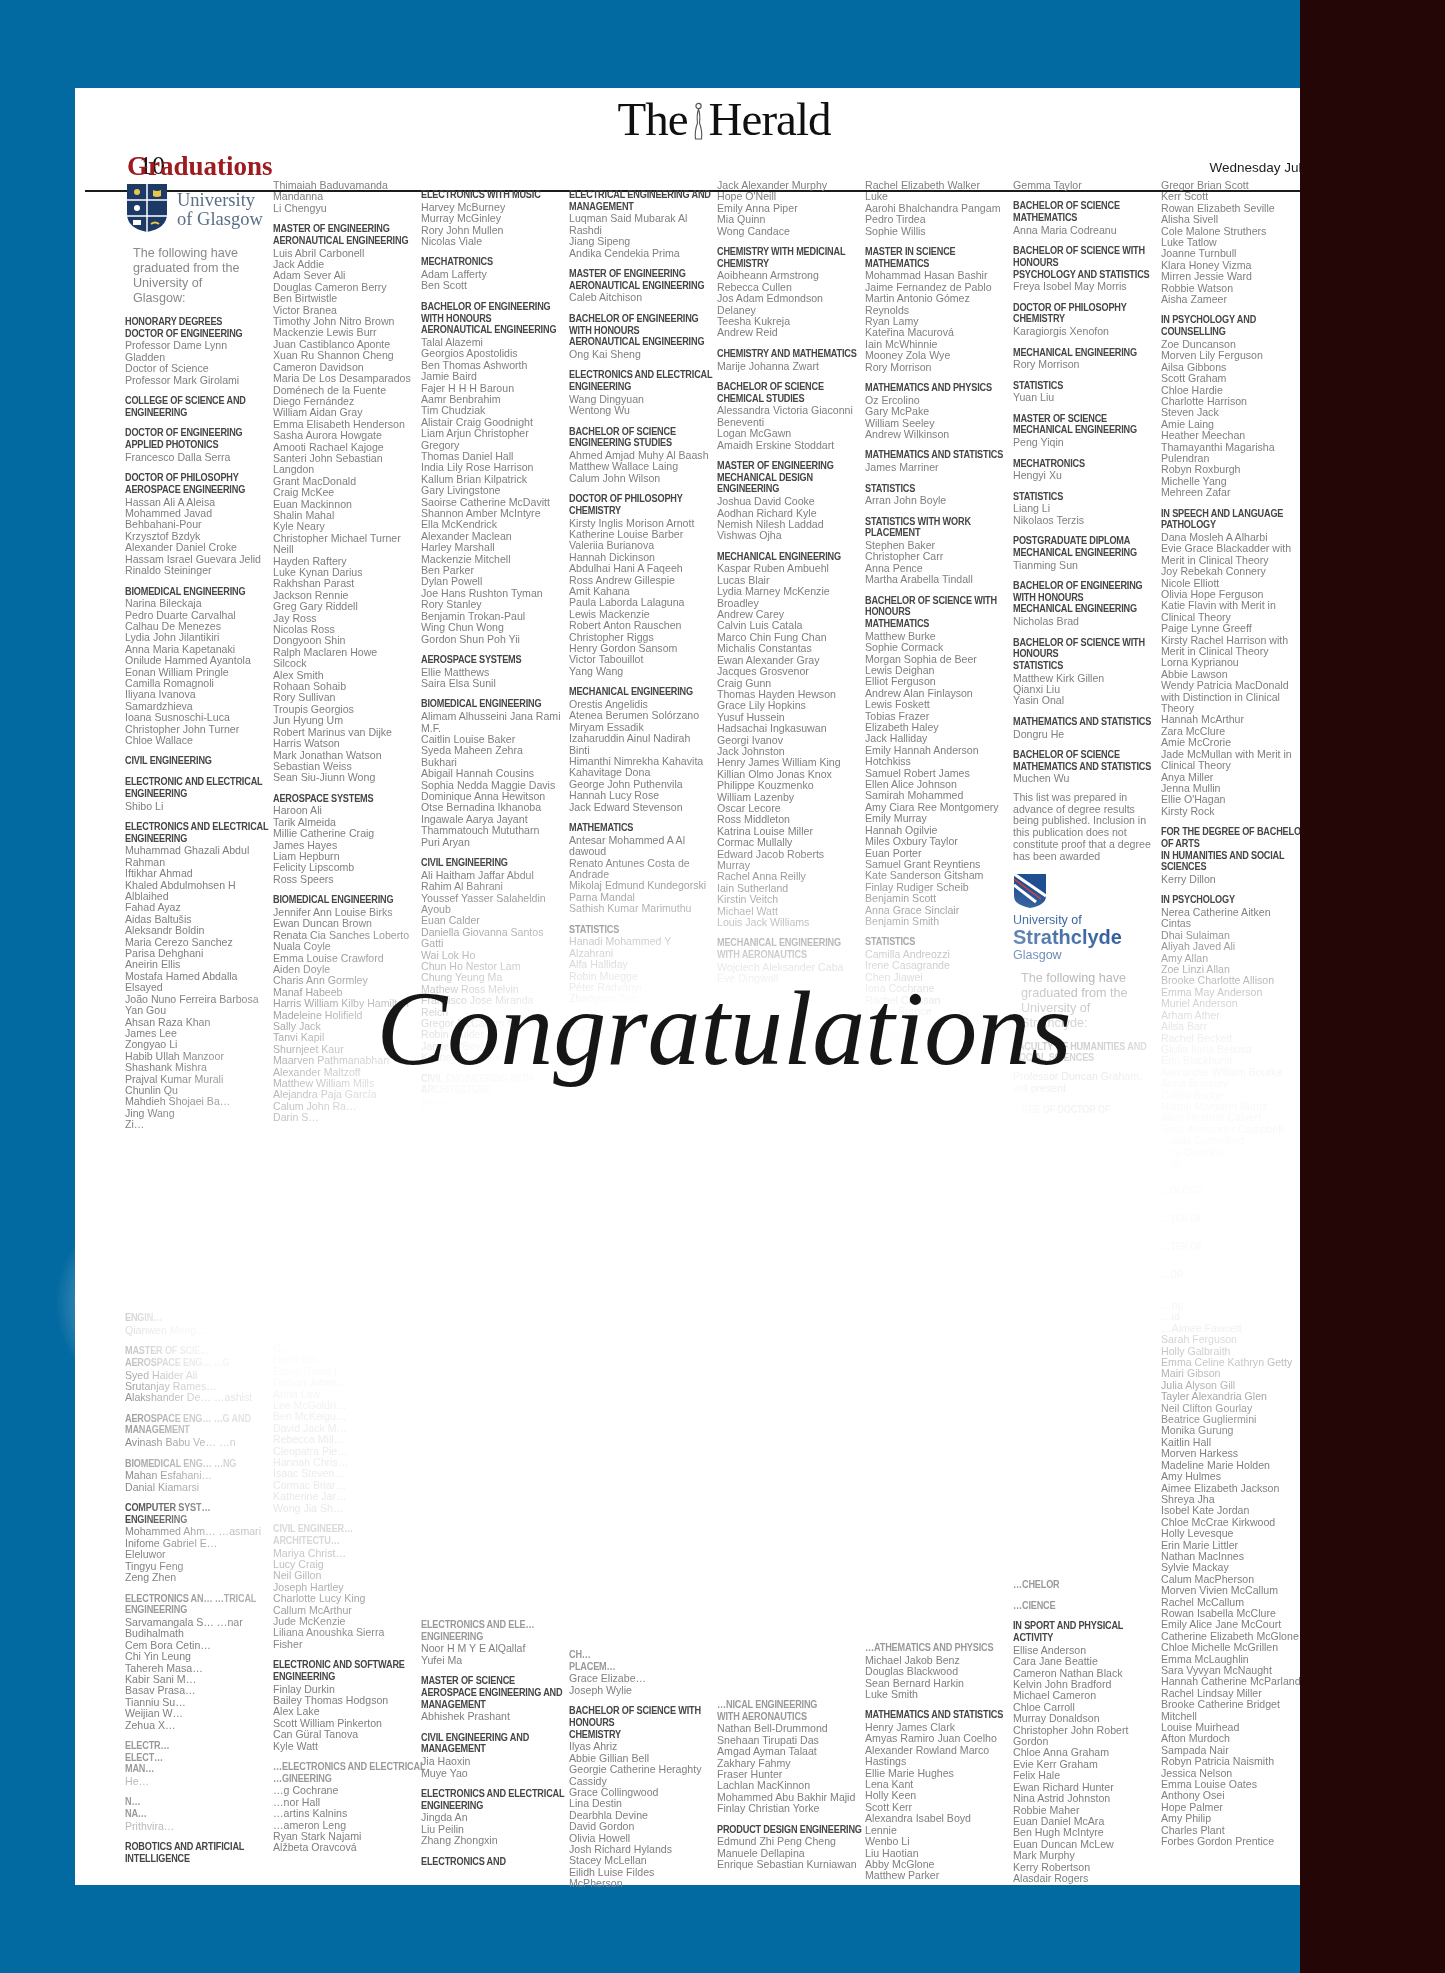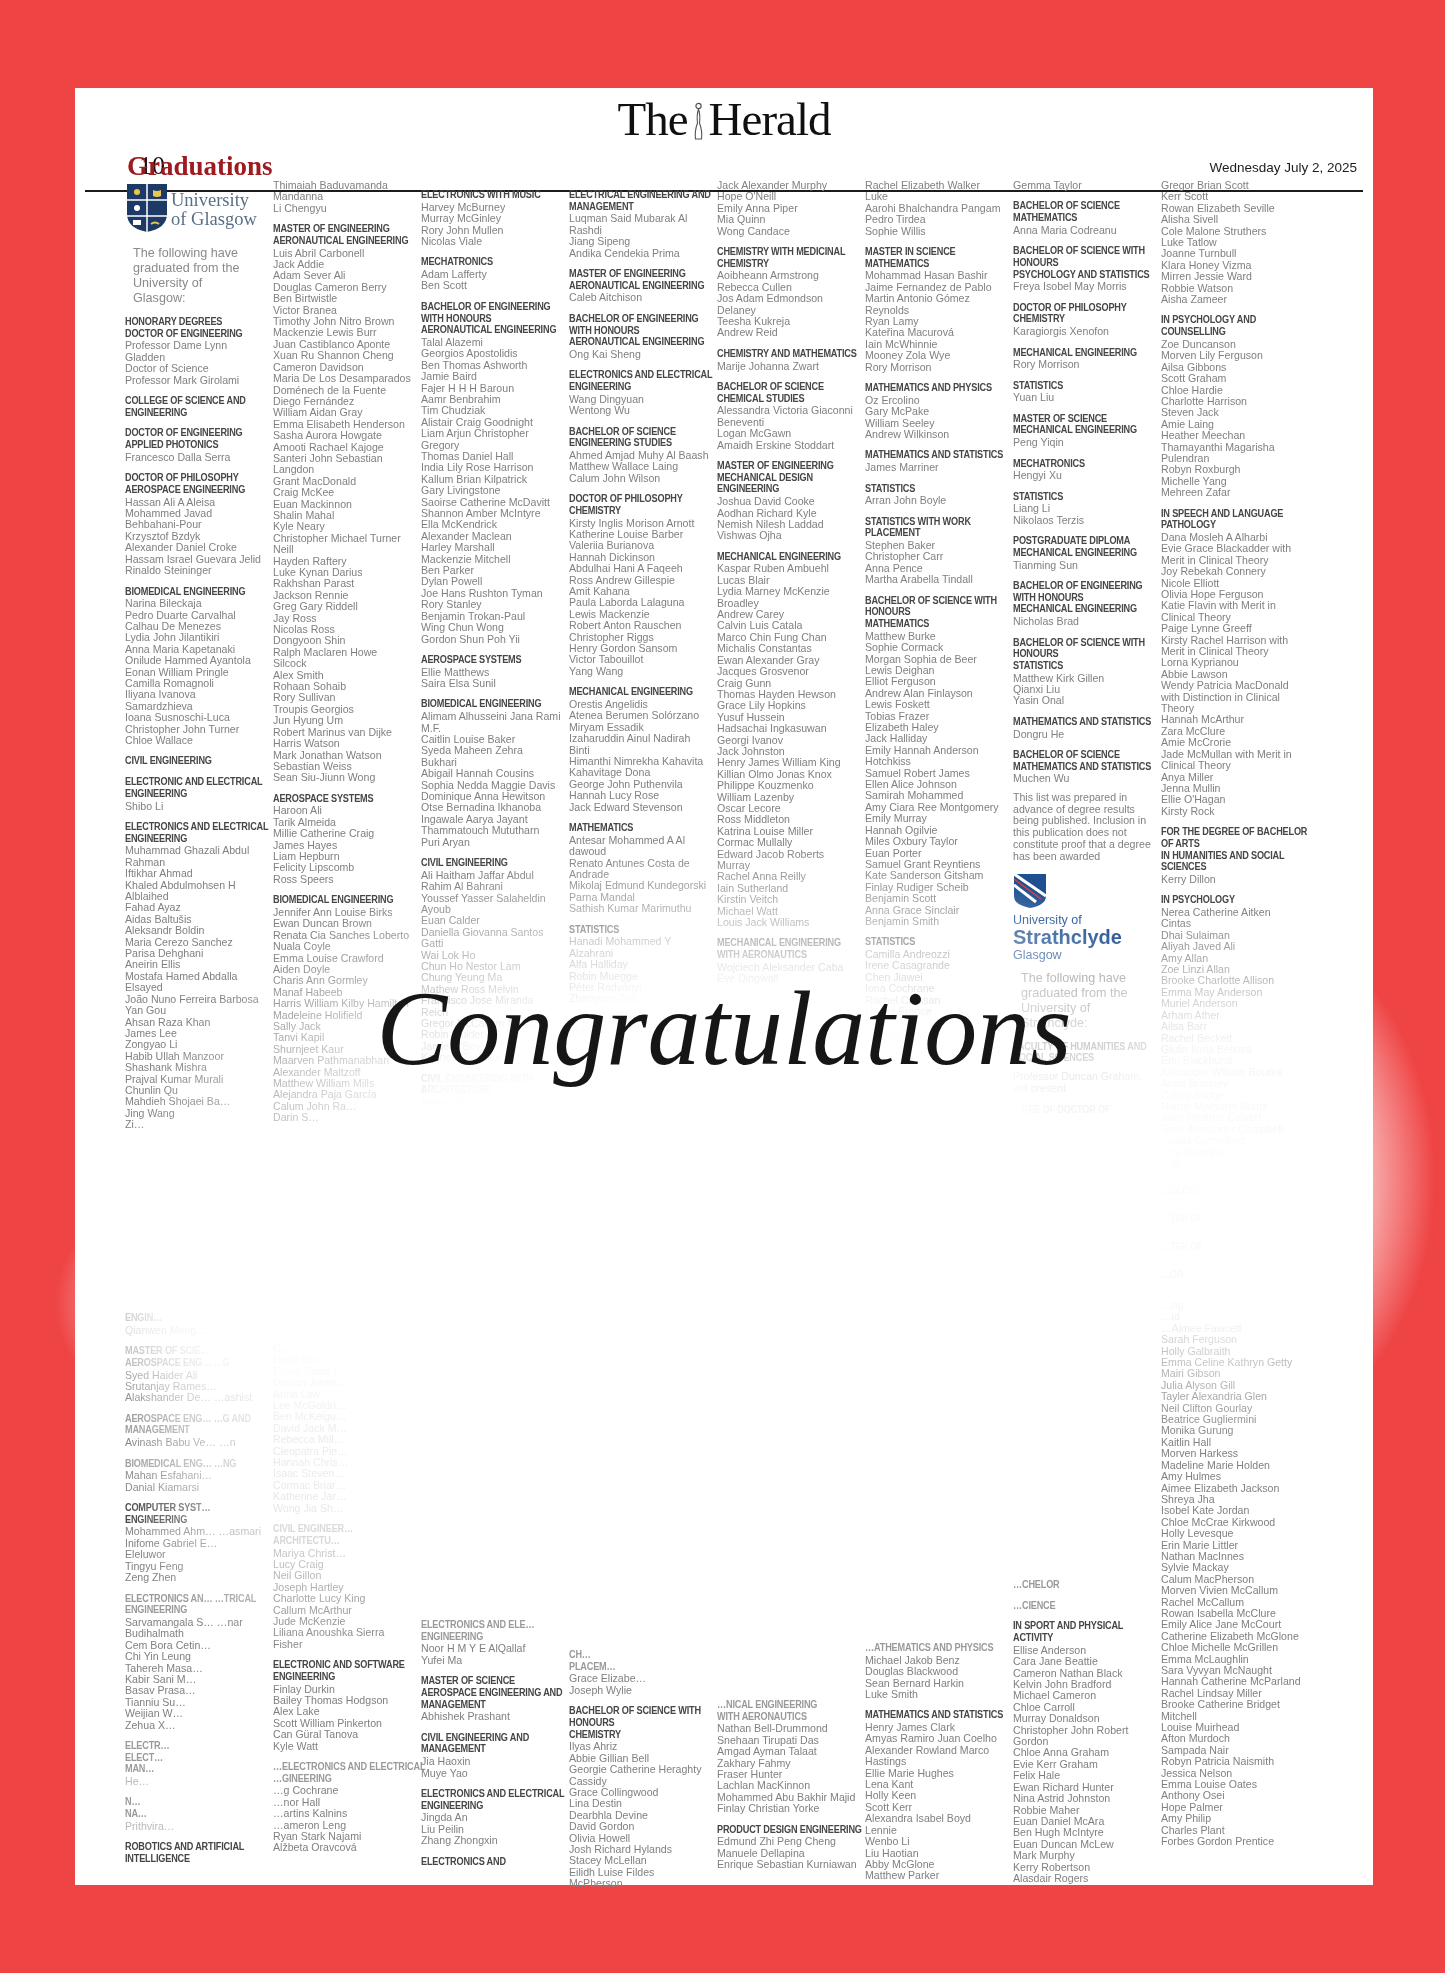--- a/index.html
+++ b/index.html
@@ -1,16 +1,16 @@
 <!DOCTYPE html>
 <html><head>
 <meta charset="utf-8">
 <style>
   html,body{margin:0;padding:0;background:#240607;}
-  .stage{position:relative;width:1445px;height:1973px;background:#ef4444;overflow:hidden;font-family:"Liberation Sans",sans-serif;}
+  .stage{position:relative;width:1300px;height:1973px;background:#0369a1;overflow:hidden;font-family:"Liberation Sans",sans-serif;}
   .paper{position:absolute;left:75px;top:88px;width:1298px;height:1797px;background:#ffffff;}
   
   .masthead{position:absolute;top:4px;left:0;right:0;text-align:center;font-family:"Liberation Serif",serif;font-size:47px;color:#101010;letter-spacing:-1px;}
   .masthead .statue{display:inline-block;vertical-align:-6px;margin:0 4px;}
   .meta-row{position:absolute;top:63px;left:16px;right:16px;height:30px;}
   .page-num{position:absolute;left:0;top:0;font-family:"Liberation Serif",serif;font-size:26px;color:#111;margin-left:48px;}
   .section-name{position:absolute;left:36px;top:0;font-family:"Liberation Serif",serif;font-weight:bold;font-size:27px;color:#9e1c20;}
   .tagline{position:absolute;left:0;right:0;top:7px;text-align:center;font-family:"Liberation Serif",serif;font-weight:bold;font-size:15px;letter-spacing:4px;color:#141414;}
   .date{position:absolute;right:0;top:9px;font-size:13.5px;color:#1c1c1c;}
   .rule{position:absolute;top:102px;left:10px;right:10px;border-top:2px solid #1b1b1b;}
@@ -20,21 +20,21 @@
   .c0{left:50px}.c1{left:198px}.c2{left:346px}.c3{left:494px}.c4{left:642px}.c5{left:790px}.c6{left:938px}.c7{left:1086px}
   .b0{top:1215px}.b1{top:1255px}.b2{top:1522px}.b3{top:1552px}.b4{top:1602px}.b5{top:1545px}.b6{top:1482px}.b7{top:1212px}
   .h{font-weight:bold;color:#464646;font-size:10.4px;line-height:11.7px;margin:9px 0 1px;width:114%;transform:scaleX(0.88);transform-origin:0 0;}
   .h div{white-space:nowrap;letter-spacing:-0.2px;}
   .names div{color:#808080;font-size:10.6px;line-height:11.4px;}
   .p{color:#808080;font-size:10.6px;line-height:11.8px;margin:7px 0;}
   .p.intro{font-size:12.6px;line-height:15px;color:#8a8a8a;margin:6px 8px 10px;}
   .frag{opacity:0.55;}
   .gap{margin-top:16px;}
   
-  .uog{display:flex;align-items:center;gap:2px;margin:2px 0 8px;}
+  .uog{display:flex;align-items:center;gap:8px;margin:2px 0 8px;}
   .uog-text{font-family:"Liberation Serif",serif;color:#5a6f86;font-size:18.5px;line-height:19px;}
   .strath{margin:10px 0 8px;}
   .strath-text{font-family:"Liberation Sans",sans-serif;color:#1d4f91;}
   .strath-l1{font-size:12.5px;line-height:14px;}
   .strath-l2{font-size:20px;font-weight:bold;line-height:21px;}
   .strath-l3{font-size:12.5px;line-height:15px;}
   
   .fade{position:absolute;z-index:2;pointer-events:none;}
   #fadeMain{left:55px;top:755px;width:1190px;height:610px;background:radial-gradient(closest-side,rgba(255,255,255,1) 0%,rgba(255,255,255,0.97) 52%,rgba(255,255,255,0) 100%);}
   #fadeLeft{left:-20px;top:1070px;width:440px;height:290px;background:radial-gradient(closest-side,rgba(255,255,255,0.92) 0%,rgba(255,255,255,0.85) 50%,rgba(255,255,255,0) 100%);}

